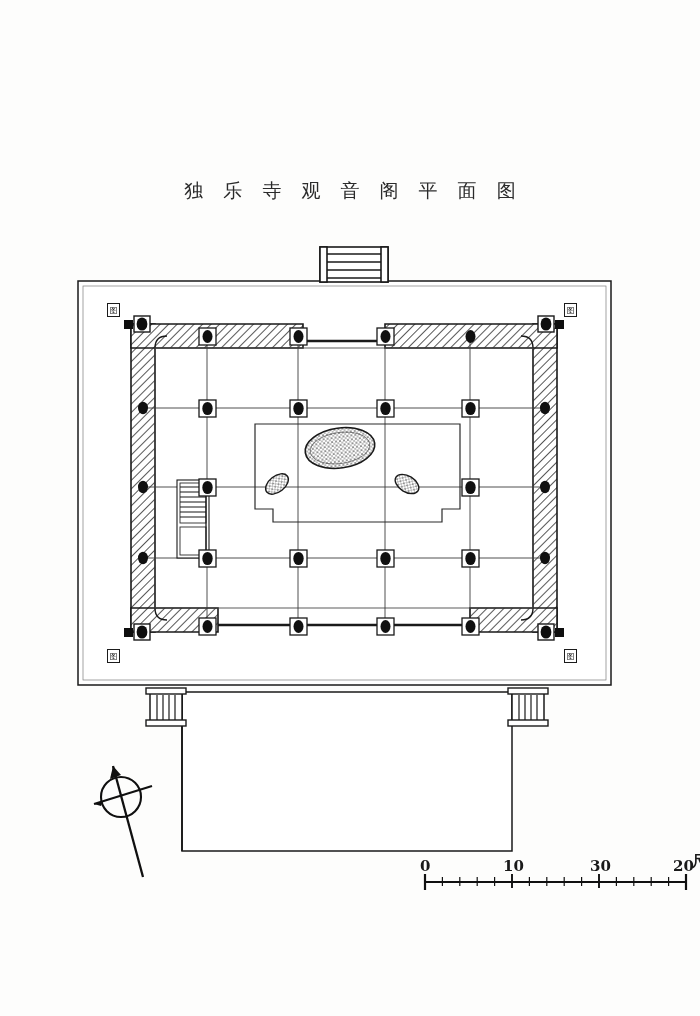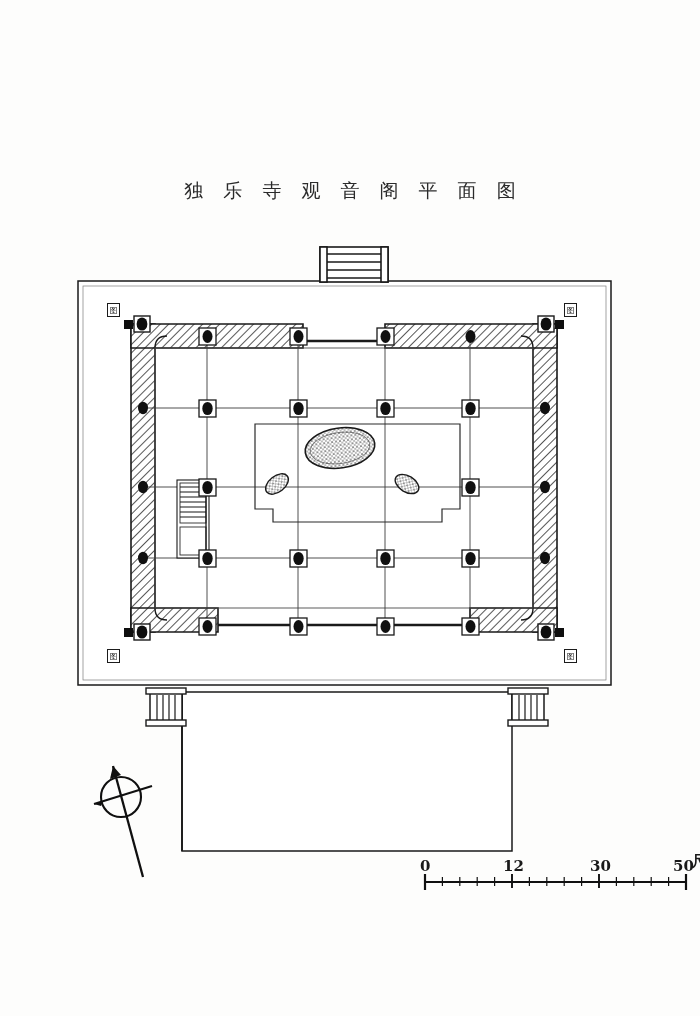--- a/index.html
+++ b/index.html
@@ -399,18 +399,18 @@
     <span class="g">图</span>
   </div>
   <div class="corner-mark" style="left:107px; top:649px;">
     <span class="g">图</span>
   </div>
   <div class="corner-mark" style="left:564px; top:649px;">
     <span class="g">图</span>
   </div>
 
   <div class="scale-label" style="left:420px; top:857px;">0</div>
-  <div class="scale-label" style="left:503px; top:857px;">12</div>
+  <div class="scale-label" style="left:503px; top:857px;">10</div>
   <div class="scale-label" style="left:590px; top:857px;">30</div>
-  <div class="scale-label" style="left:673px; top:857px;">50</div>
+  <div class="scale-label" style="left:673px; top:857px;">20</div>
   <div class="scale-unit" style="left:692px; top:852px;">尺</div>
 
 </div>
 
 </body></html>

